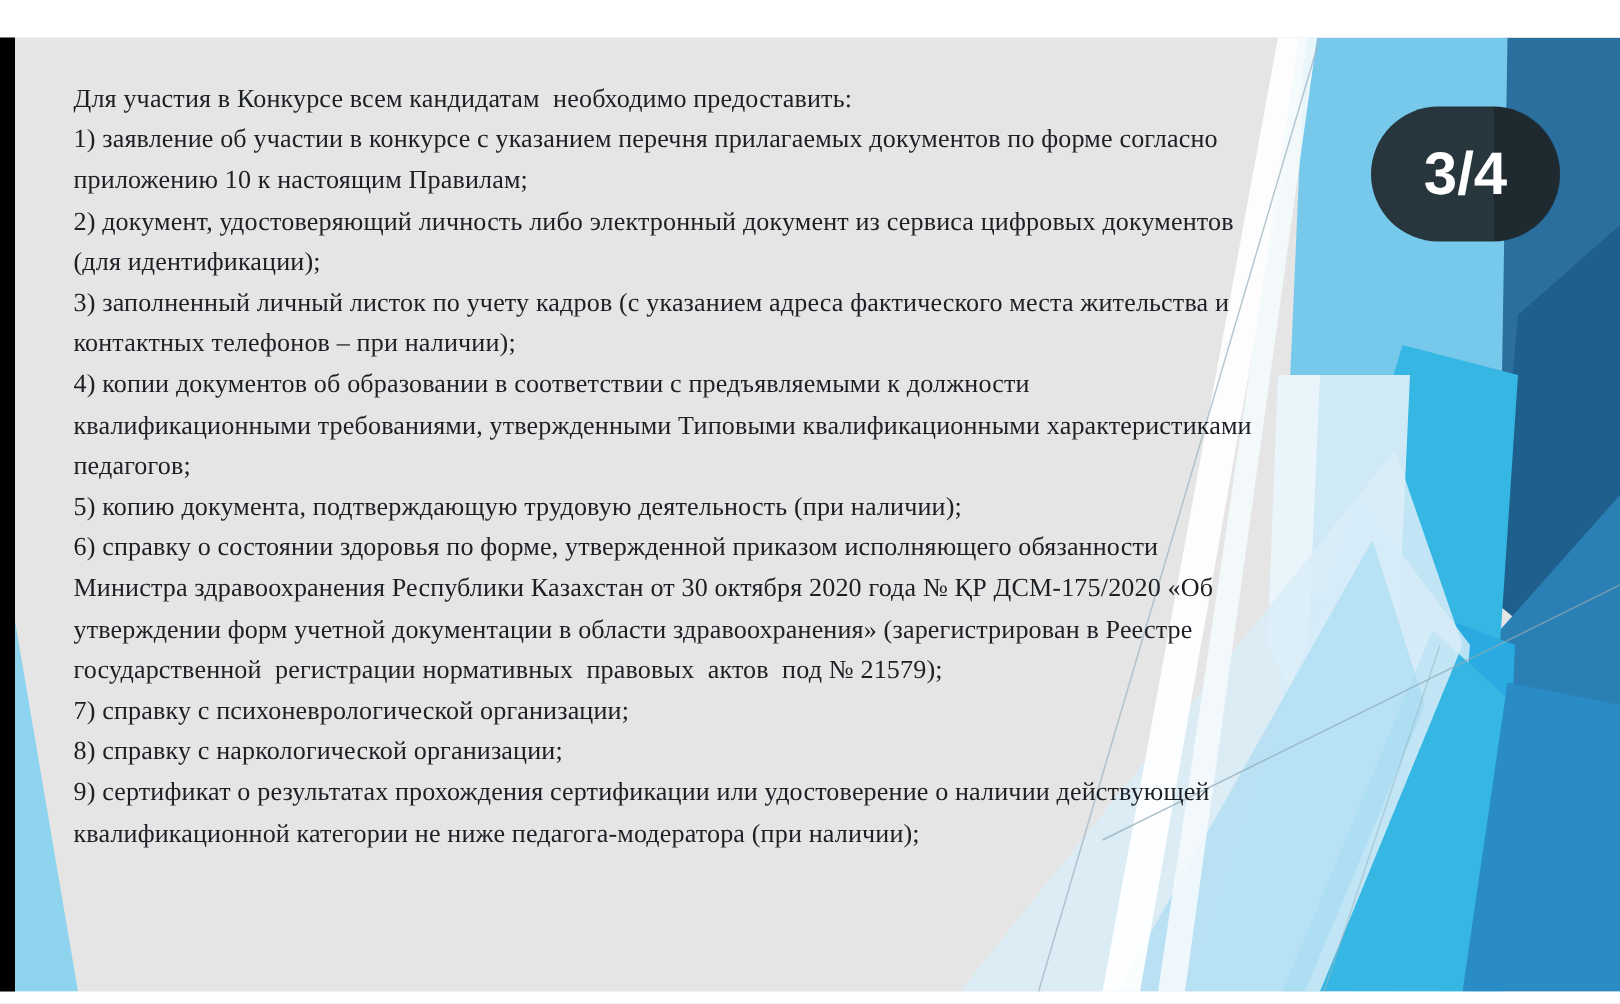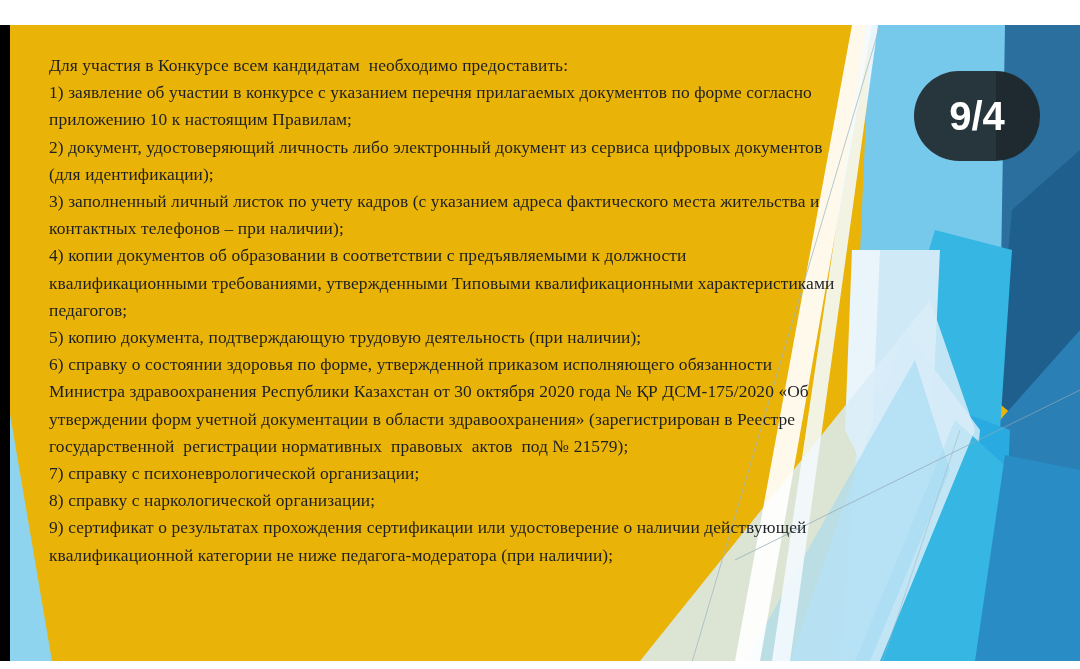--- a/index.html
+++ b/index.html
@@ -12,21 +12,21 @@
     width: 1080px;
     height: 669px;
     overflow: hidden;
     font-family: "Liberation Serif", "DejaVu Serif", serif;
   }
 
   #slide {
     position: relative;
     width: 1080px;
     height: 669px;
-    background: #eab308;
+    background: #e5e5e5;
     overflow: hidden;
   }
 
   
   .bar-top {
     position: absolute;
     left: 0; top: 0;
     width: 1080px; height: 25px;
     background: #ffffff;
     z-index: 40;
@@ -158,21 +158,21 @@
 4) копии документов об образовании в соответствии с предъявляемыми к должности квалификационными требованиями, утвержденными Типовыми квалификационными характеристиками педагогов;
 5) копию документа, подтверждающую трудовую деятельность (при наличии);
 6) справку о состоянии здоровья по форме, утвержденной приказом исполняющего обязанности Министра здравоохранения Республики Казахстан от 30 октября 2020 года № ҚР ДСМ-175/2020 «Об утверждении форм учетной документации в области здравоохранения» (зарегистрирован в Реестре государственной  регистрации нормативных  правовых  актов  под № 21579);
 7) справку с психоневрологической организации;
 8) справку с наркологической организации;
 9) сертификат о результатах прохождения сертификации или удостоверение о наличии действующей квалификационной категории не ниже педагога-модератора (при наличии);</p>
   </div>
 
   <div id="page-badge">
     <div class="shade"></div>
-    <span class="label">9/4</span>
+    <span class="label">3/4</span>
   </div>
 
   <div class="hairline-top"></div>
   <div class="bar-top"></div>
   <div class="bar-bottom"></div>
   <div class="bar-left"></div>
 
 </div>
 
 </body></html>

